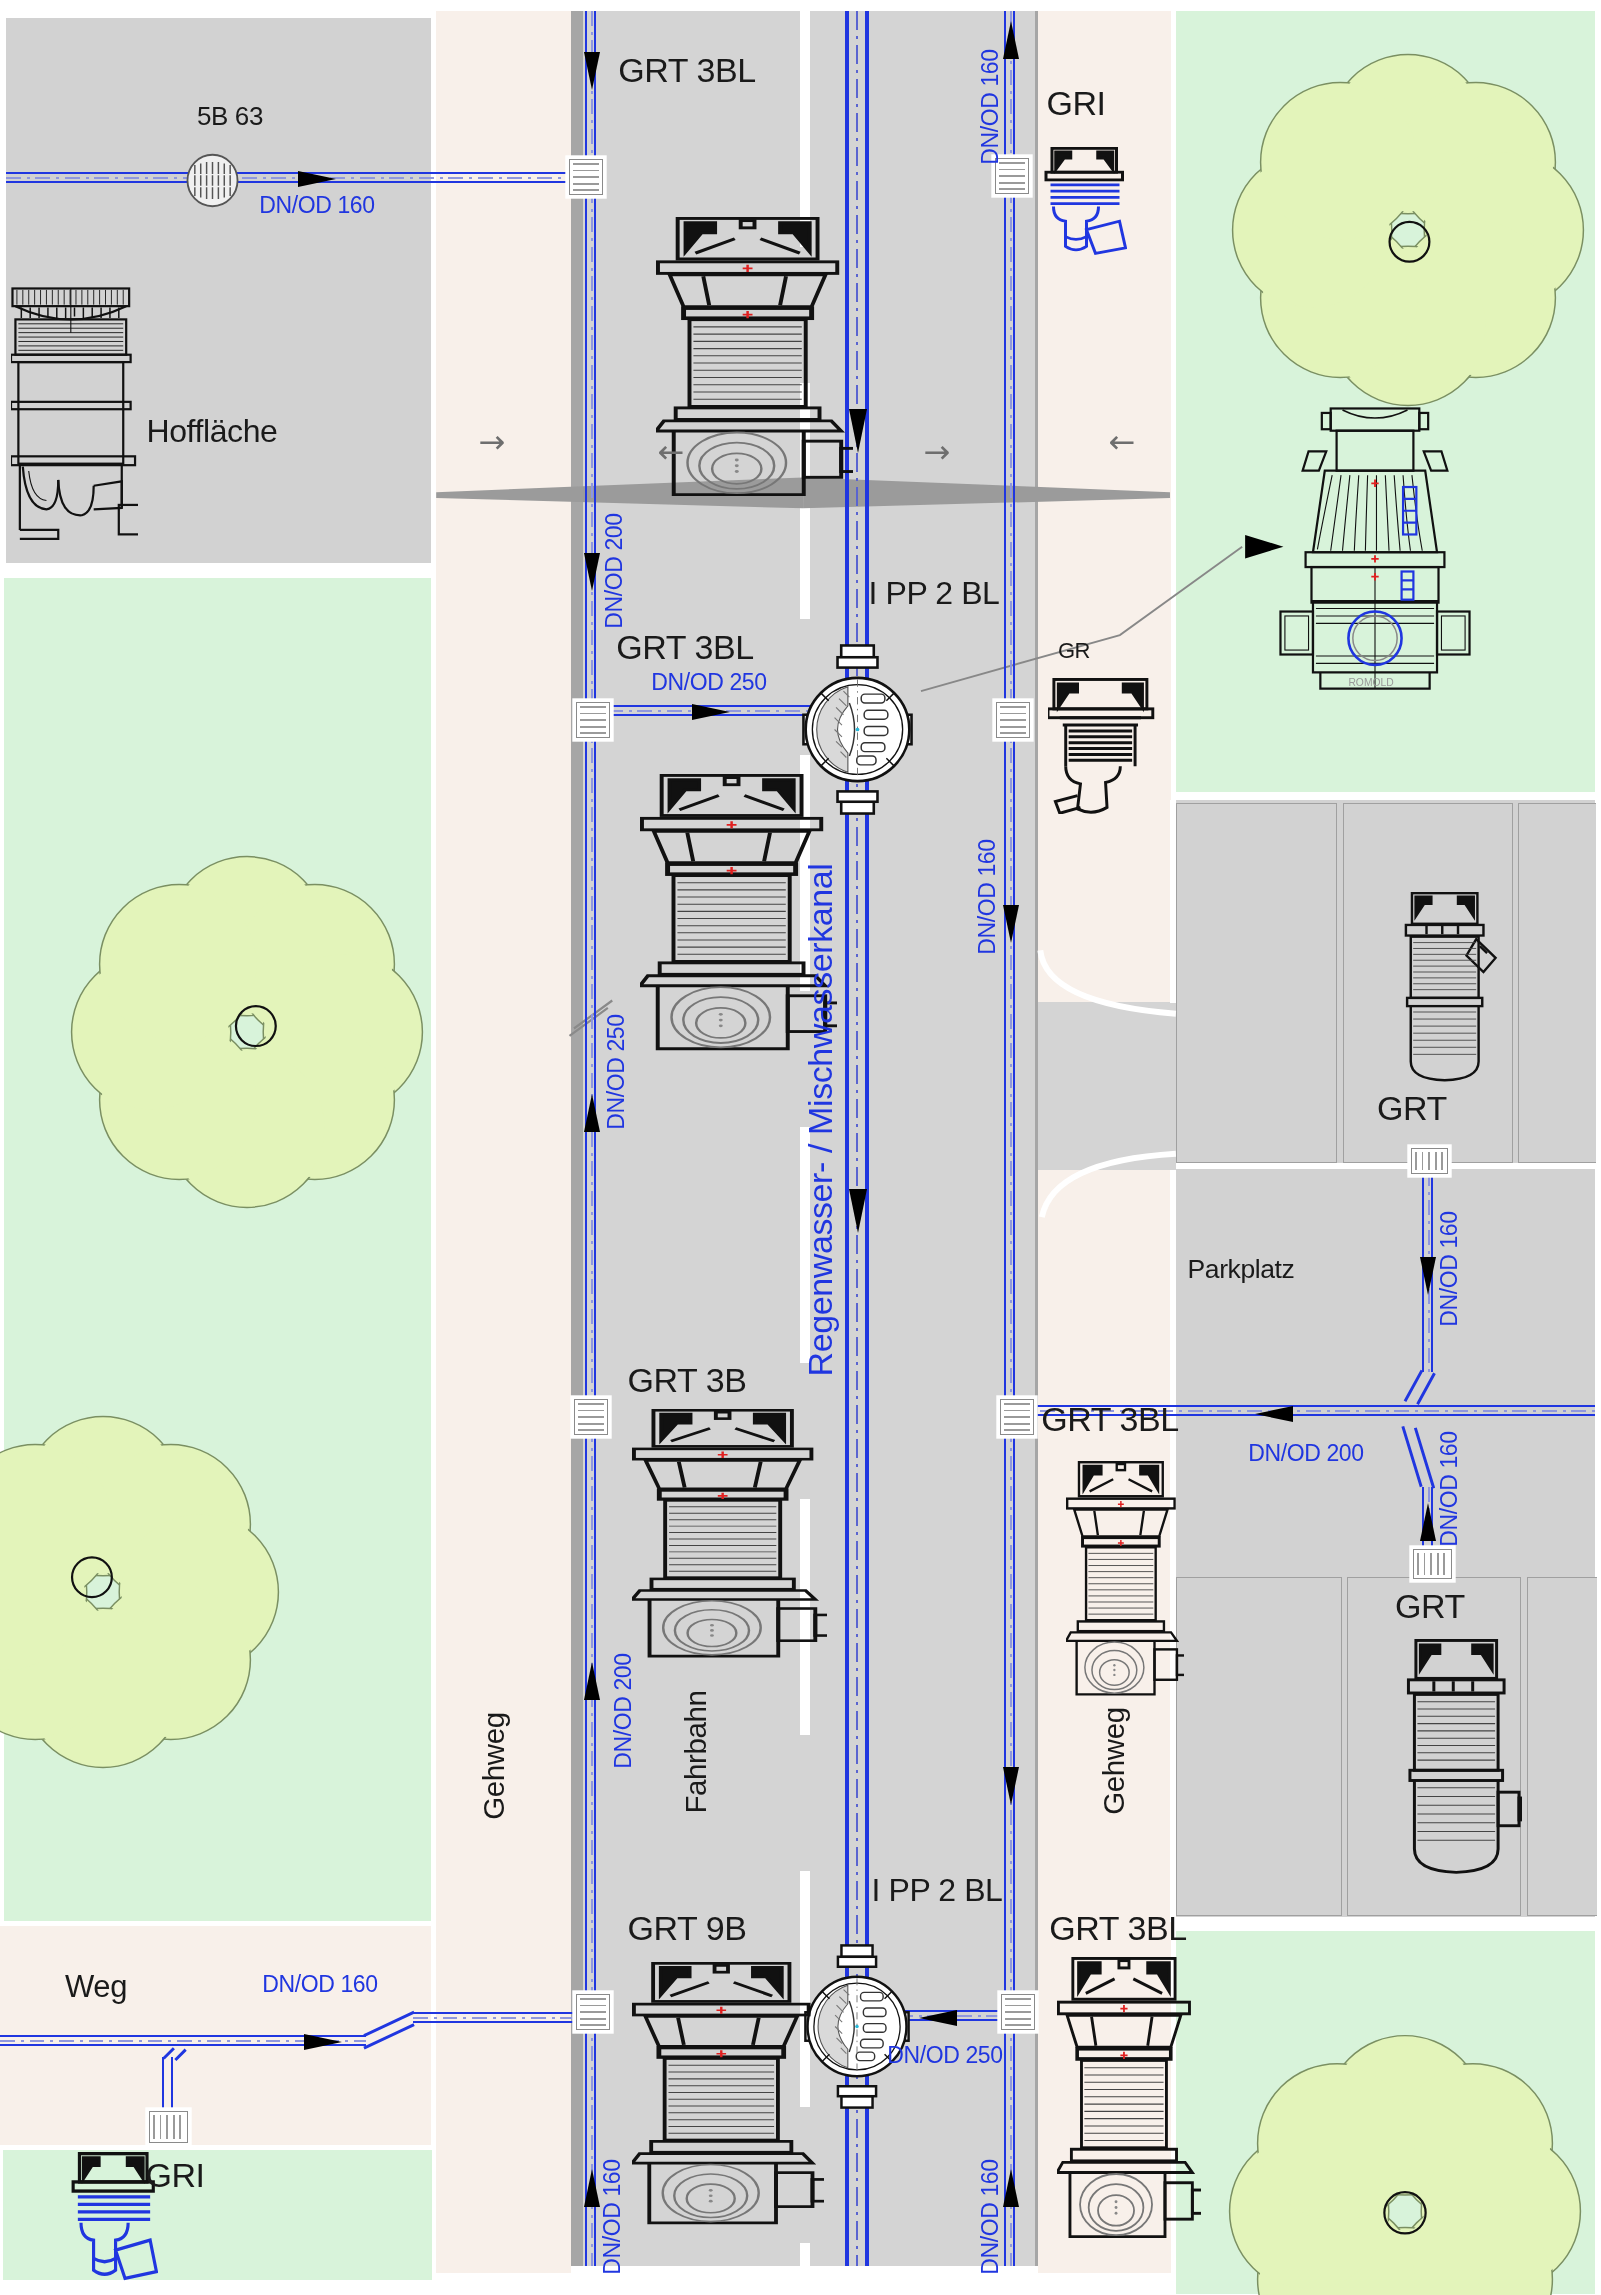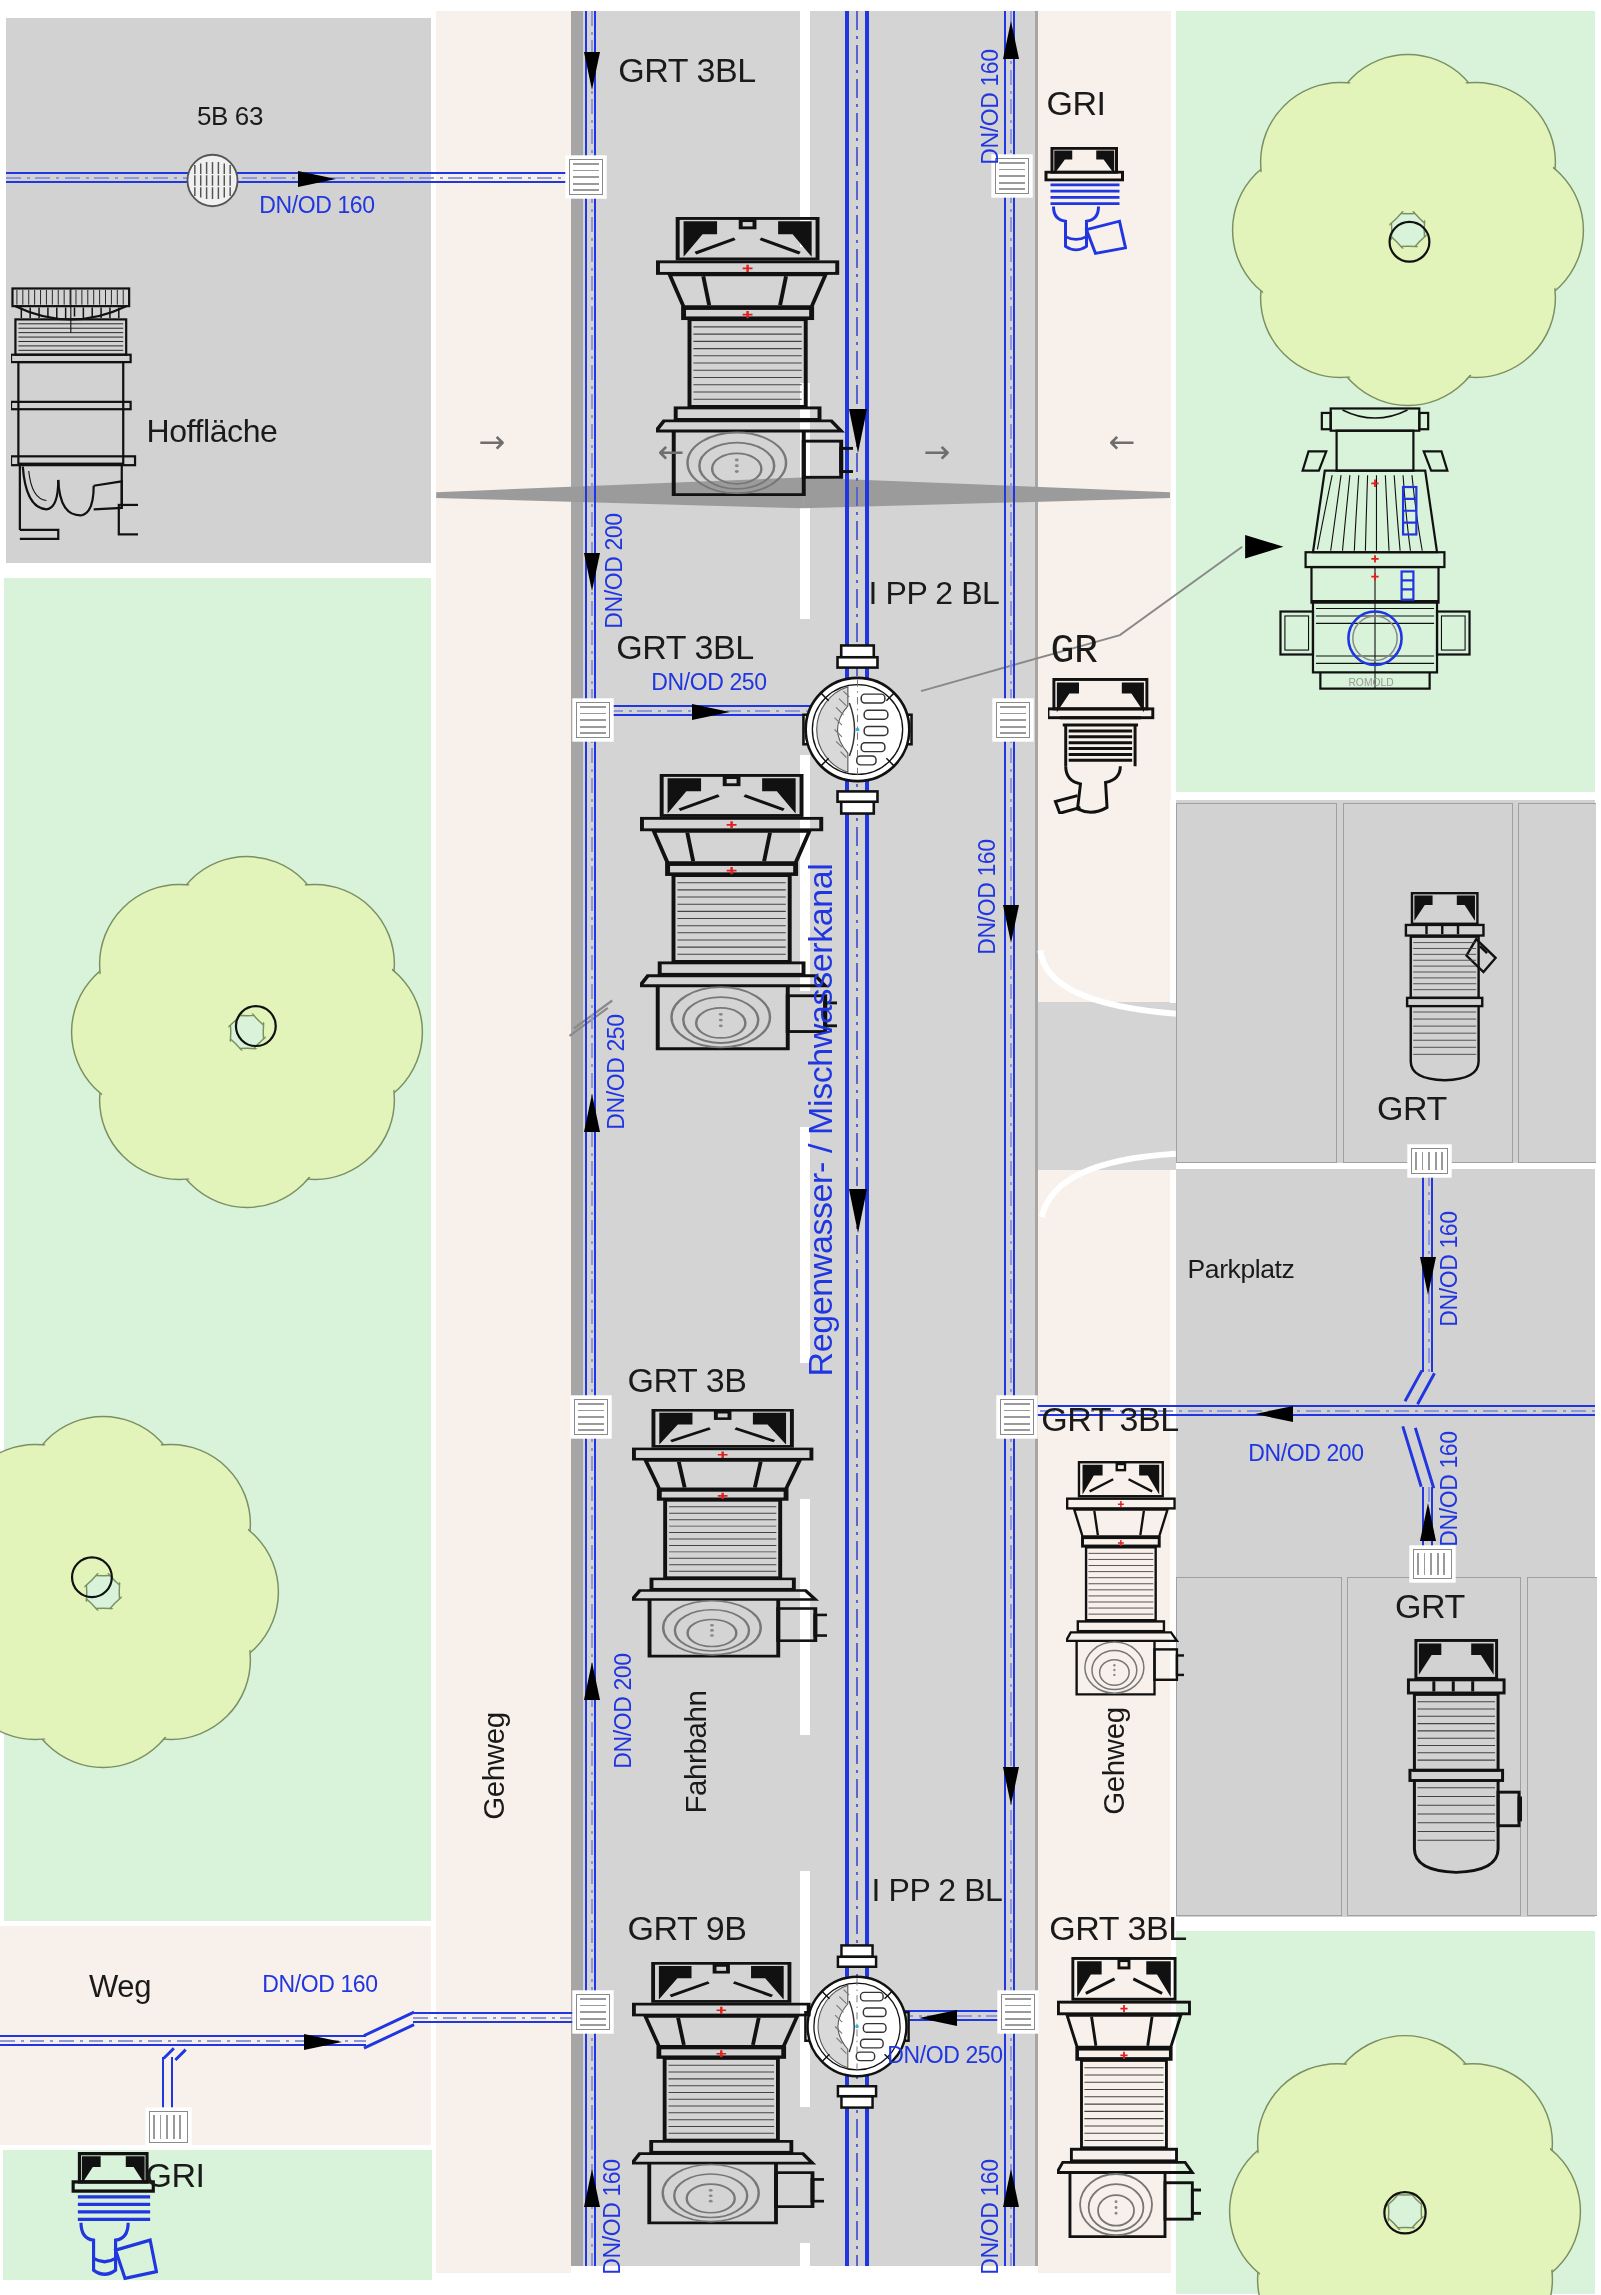--- a/index.html
+++ b/index.html
@@ -554,40 +554,40 @@
   <span class="lbl" style="left:687px;top:70px;font-size:34px;">GRT 3BL</span>
   <span class="lbl" style="left:230px;top:116px;font-size:26px;">5B 63</span>
   <span class="lbl blue" style="left:317px;top:205px;font-size:23px;">DN/OD 160</span>
   <span class="lbl" style="left:212px;top:431px;font-size:32px;">Hoffläche</span>
   <span class="lbl" style="left:1076px;top:103px;font-size:34px;">GRI</span>
   <span class="lbl blue rot" style="left:990px;top:107px;font-size:23px;">DN/OD 160</span>
   <span class="lbl blue rot" style="left:614px;top:571px;font-size:23px;">DN/OD 200</span>
   <span class="lbl" style="left:685px;top:647px;font-size:34px;">GRT 3BL</span>
   <span class="lbl blue" style="left:709px;top:682px;font-size:23px;">DN/OD 250</span>
   <span class="lbl" style="left:934px;top:593px;font-size:32px;">I PP 2 BL</span>
-  <span class="lbl" style="left:1074px;top:651px;font-size:40px;font-family:Liberation Mono, monospace;">GR</span>
+  <span class="lbl" style="left:1074px;top:651px;font-size:22px;">GR</span>
   <span class="lbl blue rot" style="left:987px;top:897px;font-size:23px;">DN/OD 160</span>
   <span class="lbl blue rot" style="left:820px;top:1120px;font-size:34px;">Regenwasser- / Mischwasserkanal</span>
   <span class="lbl blue rot" style="left:616px;top:1072px;font-size:23px;">DN/OD 250</span>
   <span class="lbl" style="left:687px;top:1380px;font-size:34px;">GRT 3B</span>
   <span class="lbl" style="left:1241px;top:1269px;font-size:26.5px;">Parkplatz</span>
   <span class="lbl" style="left:1412px;top:1108px;font-size:34px;">GRT</span>
   <span class="lbl blue rot" style="left:1449px;top:1269px;font-size:23px;">DN/OD 160</span>
   <span class="lbl" style="left:1110px;top:1419px;font-size:34px;">GRT 3BL</span>
   <span class="lbl blue" style="left:1306px;top:1453px;font-size:23px;">DN/OD 200</span>
   <span class="lbl blue rot" style="left:1449px;top:1489px;font-size:23px;">DN/OD 160</span>
   <span class="lbl" style="left:1430px;top:1606px;font-size:34px;">GRT</span>
   <span class="lbl rot" style="left:494px;top:1766px;font-size:29.5px;">Gehweg</span>
   <span class="lbl rot" style="left:696px;top:1752px;font-size:29.5px;">Fahrbahn</span>
   <span class="lbl rot" style="left:1114px;top:1761px;font-size:29.5px;">Gehweg</span>
   <span class="lbl blue rot" style="left:623px;top:1711px;font-size:23px;">DN/OD 200</span>
   <span class="lbl" style="left:687px;top:1928px;font-size:34px;">GRT 9B</span>
   <span class="lbl" style="left:937px;top:1890px;font-size:32px;">I PP 2 BL</span>
   <span class="lbl blue" style="left:945px;top:2055px;font-size:23px;">DN/OD 250</span>
   <span class="lbl" style="left:1118px;top:1928px;font-size:34px;">GRT 3BL</span>
-  <span class="lbl" style="left:120px;top:1987px;font-size:31px;text-align:right;">Weg</span>
+  <span class="lbl" style="left:96px;top:1987px;font-size:31px;text-align:right;">Weg</span>
   <span class="lbl blue" style="left:320px;top:1984px;font-size:23px;">DN/OD 160</span>
   <span class="lbl" style="left:175px;top:2175px;font-size:34px;">GRI</span>
   <span class="lbl blue rot" style="left:612px;top:2217px;font-size:23px;">DN/OD 160</span>
   <span class="lbl blue rot" style="left:990px;top:2217px;font-size:23px;">DN/OD 160</span>
 
 </div>
 
 
 </body></html>

